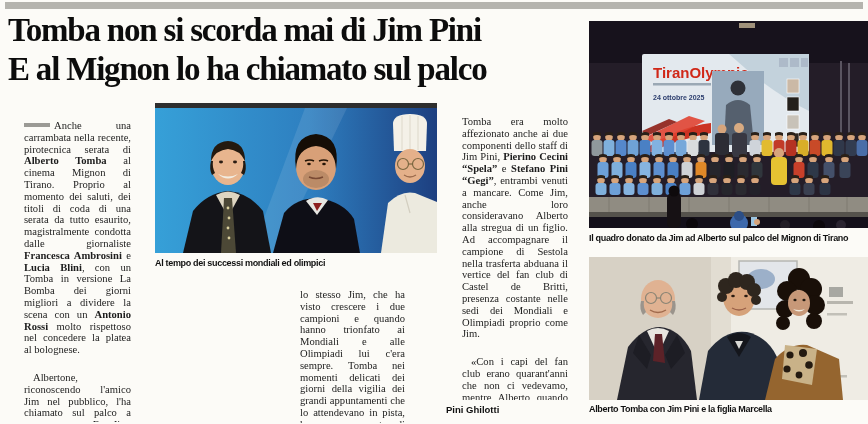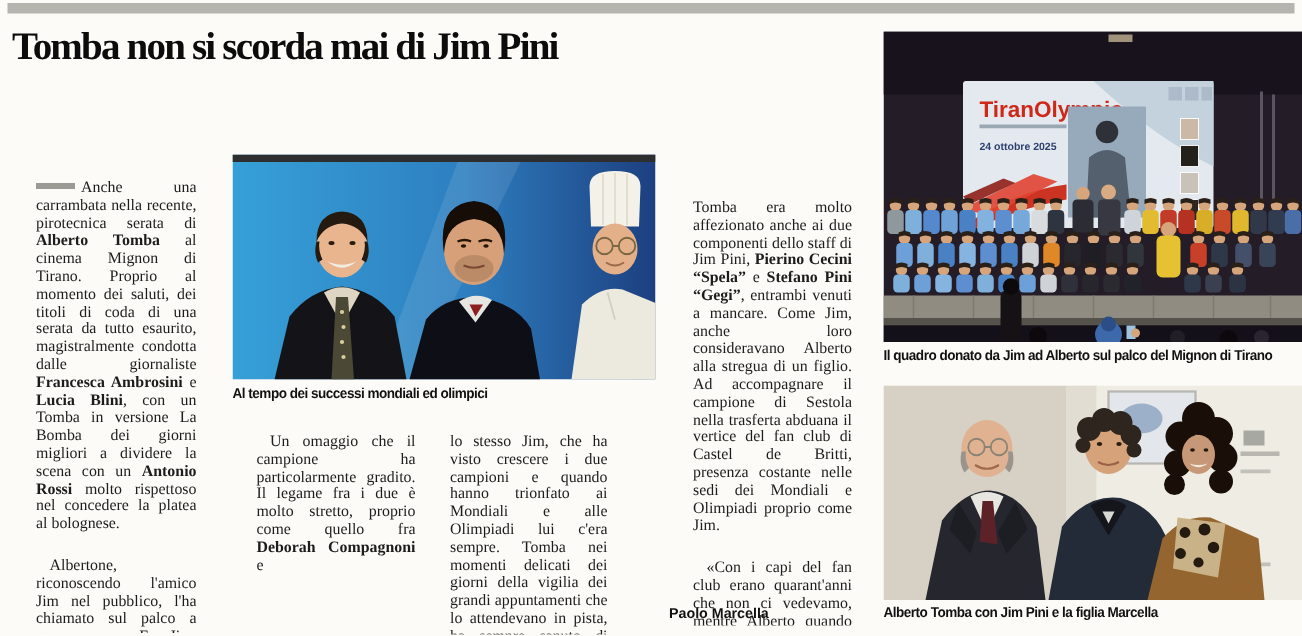--- a/index.html
+++ b/index.html
@@ -1,31 +1,31 @@
 <!DOCTYPE html>
 <html lang="it"><head>
 <meta charset="utf-8">
 <style>
   html,body{margin:0;padding:0;}
   body{width:868px;height:424px;background:#fcfbf7;font-family:"Liberation Serif",serif;overflow:hidden;}
   .page{position:absolute;left:0;top:0;width:868px;height:424px;}
   .top-rule{position:absolute;left:5px;top:2px;width:858px;height:7px;background:#b5b4ae;}
   .headline{position:absolute;left:8px;top:11px;width:575px;margin:0;font-family:"Liberation Serif",serif;
-    font-weight:700;font-size:26px;line-height:39px;letter-spacing:-1.2px;color:#0c0c0c;}
+    font-weight:700;font-size:33px;line-height:39px;letter-spacing:-1.2px;color:#0c0c0c;}
   .headline span{display:block;white-space:nowrap;}
   .col{position:absolute;font-size:10.6px;line-height:11.8px;text-align:justify;color:#1c1c1c;
     overflow:hidden;hyphens:auto;-webkit-hyphens:auto;}
   .col p{margin:16px;}
   .col p.indent{text-indent:9px;}
   .col .b{font-weight:700;}
   .lead-dash{display:inline-block;width:26px;height:4px;background:#9b9a95;margin-right:4px;vertical-align:2px;}
   .col1{left:8px;top:104px;width:139px;height:318px;}
   .col2{left:155px;top:273px;width:138px;height:150px;}
   .col3{left:284px;top:273px;width:137px;height:150px;}
-  .col4{left:446px;top:117px;width:138px;height:300px;}
+  .col4{left:446px;top:100px;width:138px;height:300px;}
   .byline{position:absolute;left:446px;top:404px;width:138px;font-family:"Liberation Sans",sans-serif;
     font-weight:700;font-size:9.5px;color:#111;}
   figure.photo{margin:0;padding:0;position:absolute;line-height:0;}
   .photo1{left:155px;top:103px;width:282px;height:150px;}
   .photo2{left:589px;top:21px;width:279px;height:207px;}
   .photo3{left:589px;top:257px;width:279px;height:143px;}
   .caption{position:absolute;font-family:"Liberation Sans",sans-serif;font-weight:700;font-size:9.5px;
     letter-spacing:-0.35px;color:#111;white-space:nowrap;transform:scaleX(.95);transform-origin:left;}
   .cap1{left:155px;top:257px;width:282px;}
   .cap2{left:589px;top:232px;width:279px;}
@@ -33,20 +33,21 @@
 </style>
 </head>
 <body>
 
 <div class="page">
 
   <div class="top-rule"></div>
 
   <h1 class="headline">
     <span>Tomba non si scorda mai di Jim Pini</span>
+    <span>E al Mignon lo ha chiamato sul palco</span>
   </h1>
 
   <div class="col col1">
       <p><span class="lead-dash"></span><span>Anche una carrambata nella recente, pirotecnica serata di </span><span class="b">Alberto Tomba</span><span> al cinema Mignon di Tirano. Proprio al momento dei saluti, dei titoli di coda di una serata da tutto esaurito, magistralmente condotta dalle giornaliste </span><span class="b">Francesca Ambrosini</span><span> e </span><span class="b">Lucia Blini</span><span>, con un Tomba in versione La Bomba dei giorni migliori a dividere la scena con un </span><span class="b">Antonio Rossi</span><span> molto rispettoso nel concedere la platea al bolognese.</span></p>
       <p class="indent"><span>Albertone, riconoscendo l'amico Jim nel pubblico, l'ha chiamato sul palco a gran voce. E Jim, generoso come sempre, non si è smentito neppure questa volta, visto che aveva portato in dono al figlioccio un quadro che raffigurava lo sciatore da giovane. «Lo tenevamo sempre appeso a Casa Italia-Casa Moderna – ha rivelato al pubblico l'alber-</span></p>
     </div>
 
   <figure class="photo photo1">
     <svg width="282" height="150" viewBox="0 0 282 150">
       <defs>
@@ -100,30 +101,29 @@
         <path d="M253,61 L258,61" stroke="#7a6640" stroke-width="1.2"></path>
         <path d="M249,72 Q255,76 261,72" stroke="#9a6a4c" stroke-width="1.3" fill="none"></path>
         <path d="M226,150 L233,100 Q246,87 260,90 L282,99 L282,150 Z" fill="#eceadf"></path>
         <path d="M250,92 L255,110" stroke="#d2cec0" stroke-width="1.2"></path>
       </g>
     </svg>
   </figure>
   <figcaption class="caption cap1">Al tempo dei successi mondiali ed olimpici</figcaption>
 
   <div class="col col2">
-      <p class="indent"><span>Un omaggio che il campione ha particolarmente gradito. Il legame fra i due è molto stretto, proprio come quello fra </span><span class="b">Deborah Compagnoni</span><span> e</span></p>
     </div>
   <div class="col col3">
       <p><span>lo stesso Jim, che ha visto crescere i due campioni e quando hanno trionfato ai Mondiali e alle Olimpiadi lui c'era sempre. Tomba nei momenti delicati dei giorni della vigilia dei grandi appuntamenti che lo attendevano in pista, ha sempre saputo di poter avere un rifugio sicuro a Casa Italia, che è poi diventata lo scenario dei suoi tanti festeggiamenti.</span></p>
     </div>
   <div class="col col4">
       <p><span>Tomba era molto affezionato anche ai due componenti dello staff di Jim Pini, </span><span class="b">Pierino Cecini “Spela”</span><span> e </span><span class="b">Stefano Pini “Gegi”</span><span>, entrambi venuti a mancare. Come Jim, anche loro consideravano Alberto alla stregua di un figlio. Ad accompagnare il campione di Sestola nella trasferta abduana il vertice del fan club di Castel de Britti, presenza costante nelle sedi dei Mondiali e Olimpiadi proprio come Jim.</span></p>
       <p class="indent"><span>«Con i capi del fan club erano quarant'anni che non ci vedevamo, mentre Alberto quando giunge da queste parti una scappata a trovarmi la fa – rivela Jim –. I responsabili del fan club mi hanno invitato ad inviare il materiale fotografico che ho con Alberto in maniera di poterlo esporre nel museo del fan club».</span></p>
     </div>
-  <div class="byline">Paolo Marcella</div>
+  <div class="byline">Pini Ghilotti</div>
 
   <figure class="photo photo2">
     <svg width="279" height="207" viewBox="0 0 279 207">
       <defs>
         <g id="pstand">
             <circle cx="0" cy="-4" r="3.8" fill="#d7a57c"></circle>
             <path d="M-4,-8 Q0,-10 4,-8 L4,-5 Q0,-7 -4,-5 Z" fill="#2a2018"></path>
             <rect x="-5.5" y="-1" width="11" height="16" rx="3" fill="currentColor"></rect>
           </g>
         <g id="pkneel">

